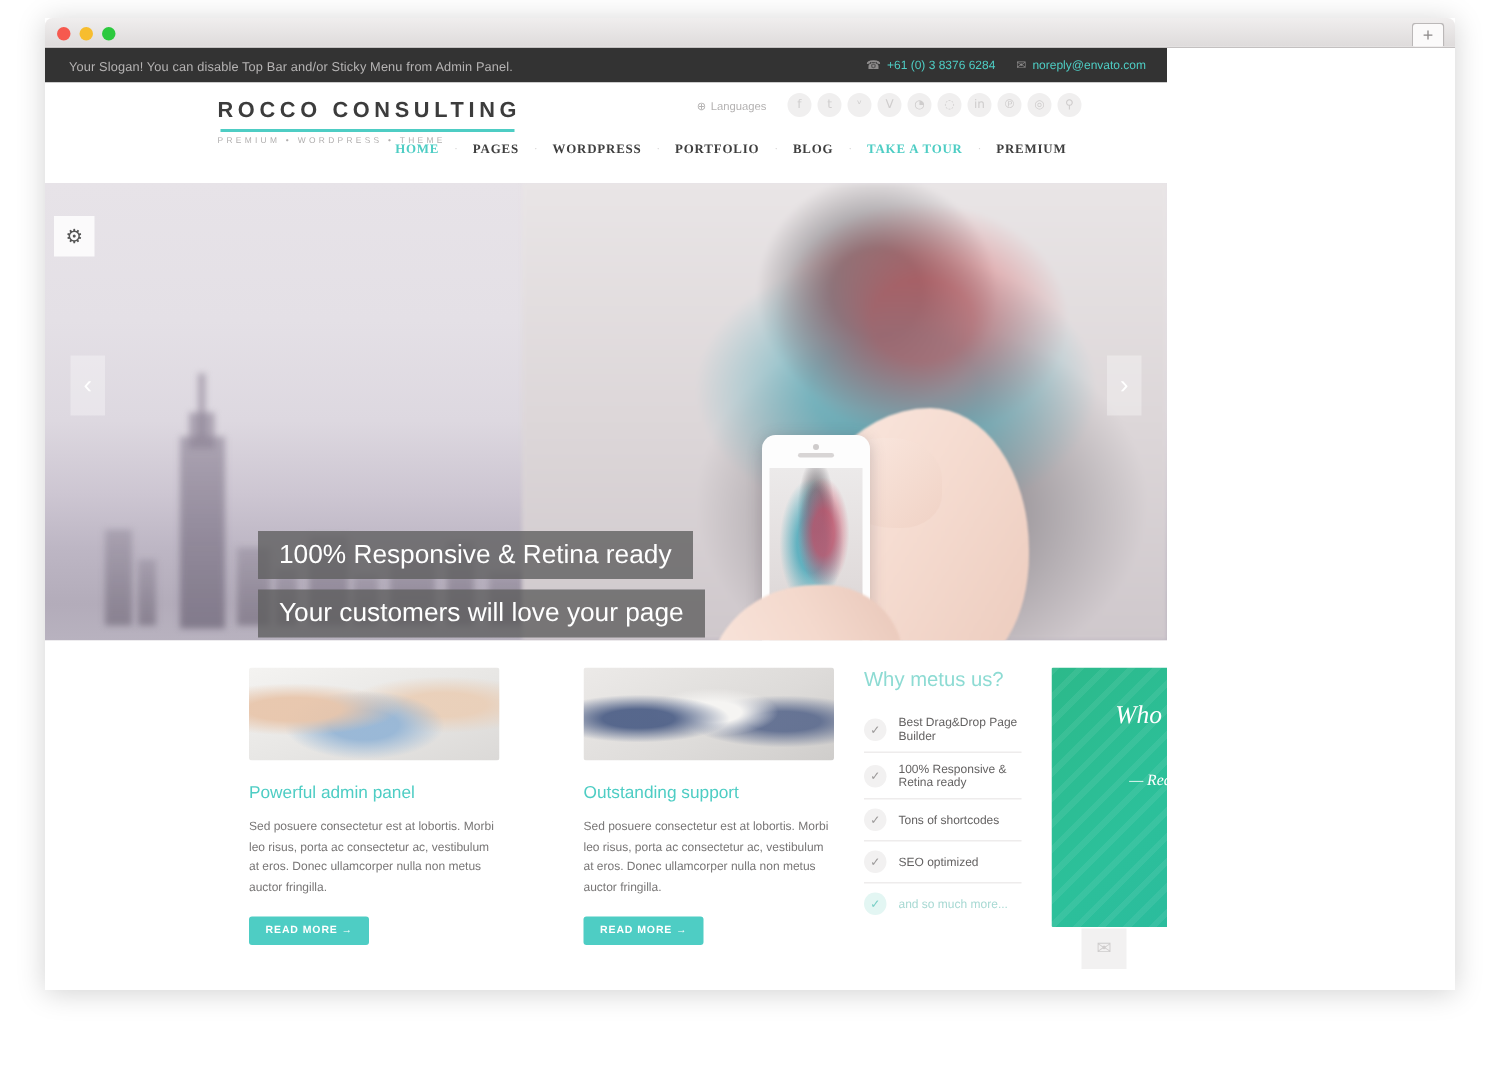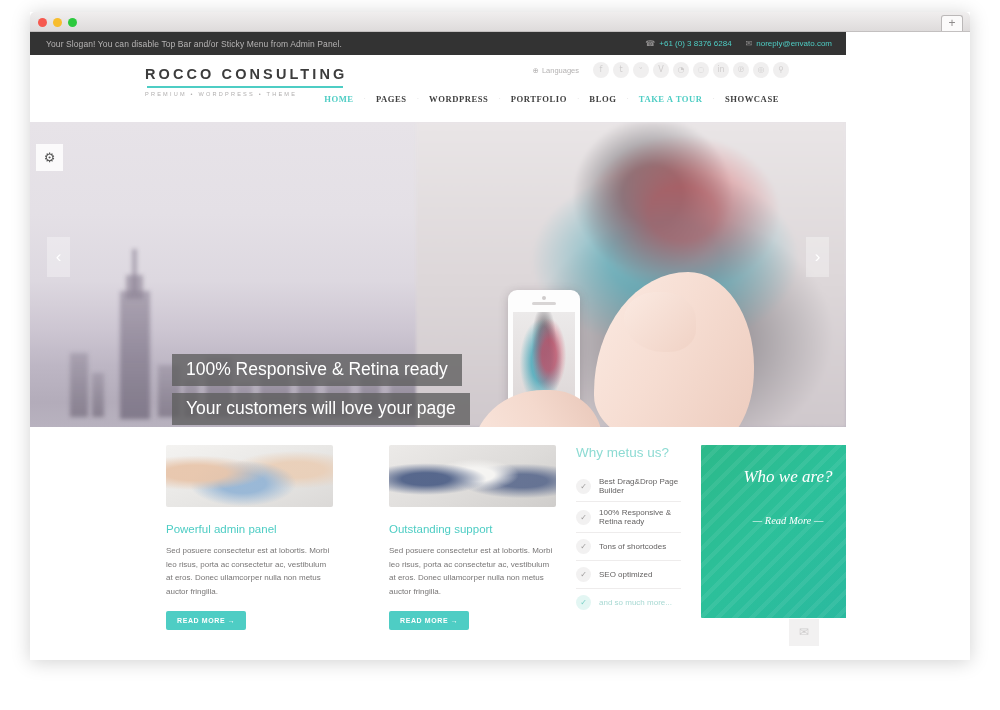--- a/index.html
+++ b/index.html
@@ -53,21 +53,21 @@
     color: #8d8a8a;
     font-size: 12px;
     line-height: 14px;
     text-align: center;
   }
 
   
   .site {
     position: absolute;
     left: 0; top: 20px;
-    width: 816px;
+    width: 748px;
     height: 628px;
     background: #fff;
     overflow: hidden;
   }
 
   
   .topbar {
     height: 23px;
     background: #333333;
     display: flex;
@@ -510,21 +510,21 @@
           <a href="#">PAGES</a>
           <span class="sep">·</span>
           <a href="#">WORDPRESS</a>
           <span class="sep">·</span>
           <a href="#">PORTFOLIO</a>
           <span class="sep">·</span>
           <a href="#">BLOG</a>
           <span class="sep">·</span>
           <a href="#" class="accent">TAKE A TOUR</a>
           <span class="sep">·</span>
-          <a href="#">SHOWCASE</a>
+          <a href="#">PREMIUM</a>
         </div>
     </div>
 
     <div class="slider">
       <div class="sky"></div>
 
       <div class="bldg" style="left:40px;width:18px;height:64px;"></div>
       <div class="bldg" style="left:62px;width:12px;height:44px;"></div>
       <div class="bldg" style="left:128px;width:22px;height:52px;"></div>
       <div class="bldg" style="left:154px;width:14px;height:38px;"></div>

